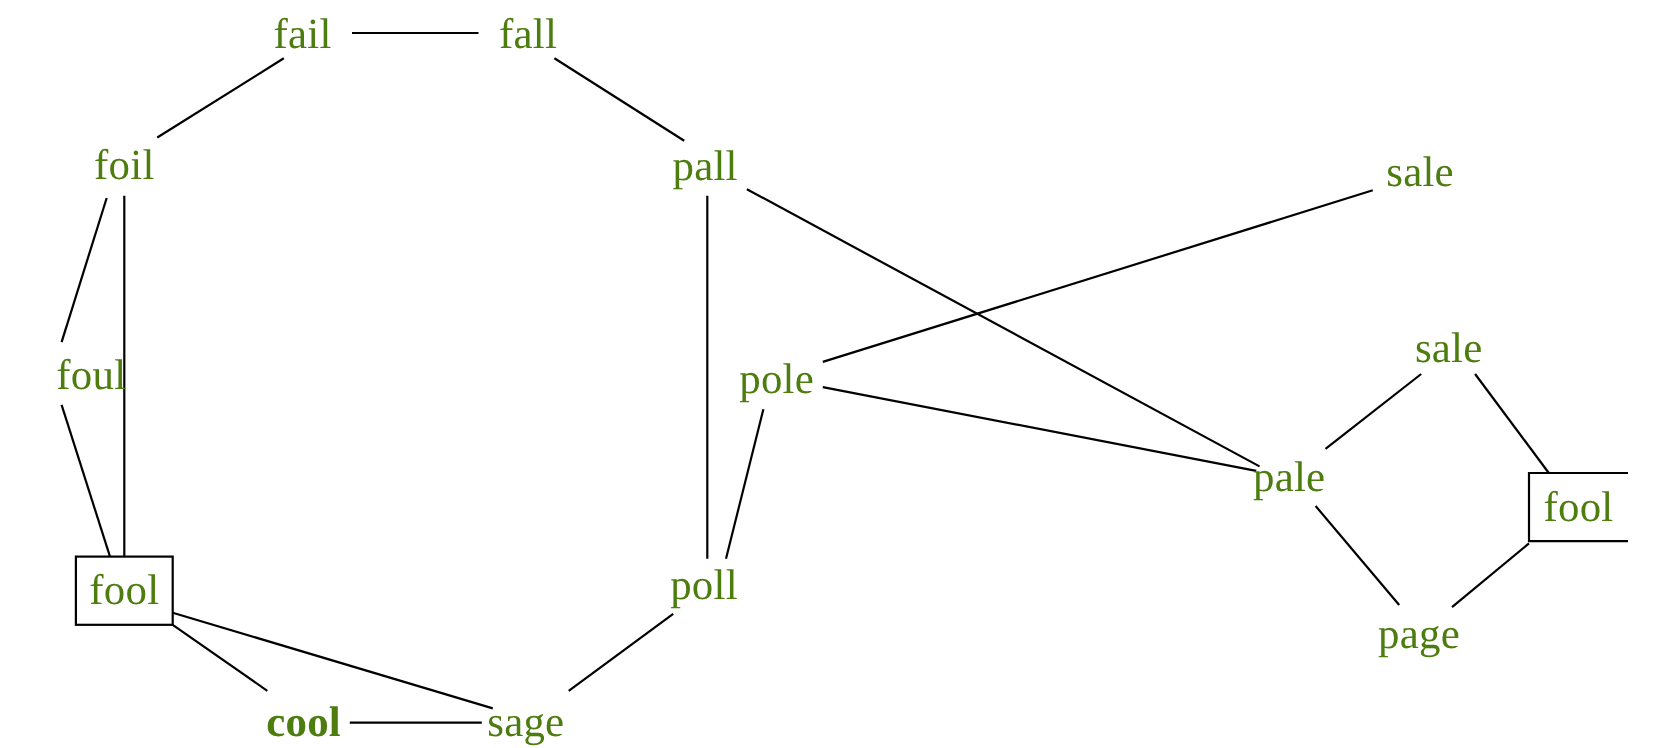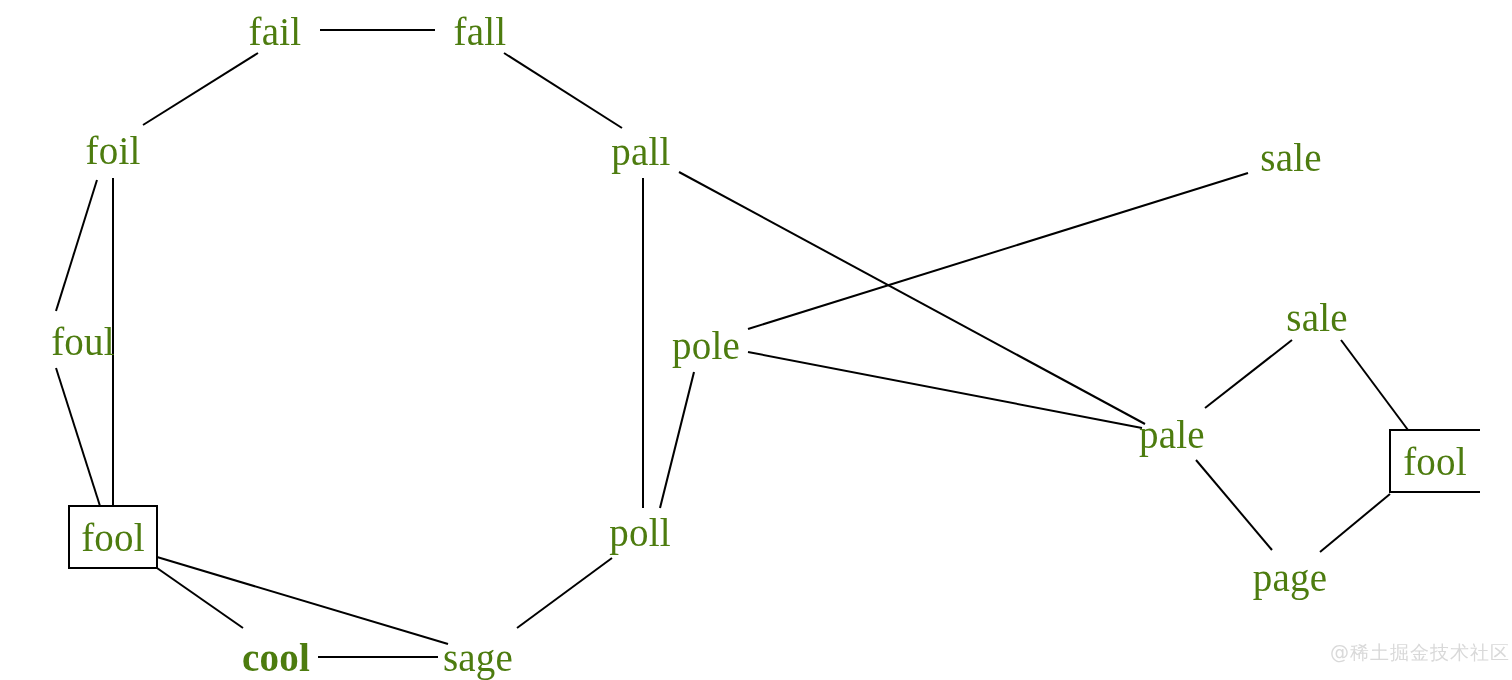--- a/index.html
+++ b/index.html
@@ -90,15 +90,14 @@
       <div class="node-label" style="left: 641px; top: 151px;">pall</div>
       <div class="node-label" style="left: 640px; top: 532px;">poll</div>
       <div class="node-label" style="left: 706px; top: 345px;">pole</div>
       <div class="node-label" style="left: 1291px; top: 157px;">sale</div>
       <div class="node-label" style="left: 1172px; top: 434px;">pale</div>
       <div class="node-label" style="left: 1317px; top: 317px;">sale</div>
       <div class="node-label" style="left: 1290px; top: 577px; text-align: center;">page</div>
       <div class="node-label" style="left: 1435px; top: 461px;">fool</div>
     </div>
 
-  <div class="watermark" style="left: 1330px; top: 640px; color: rgb(217, 217, 217);">@稀土掘金技术社区</div>
 
 </div>
 
 </body></html>

